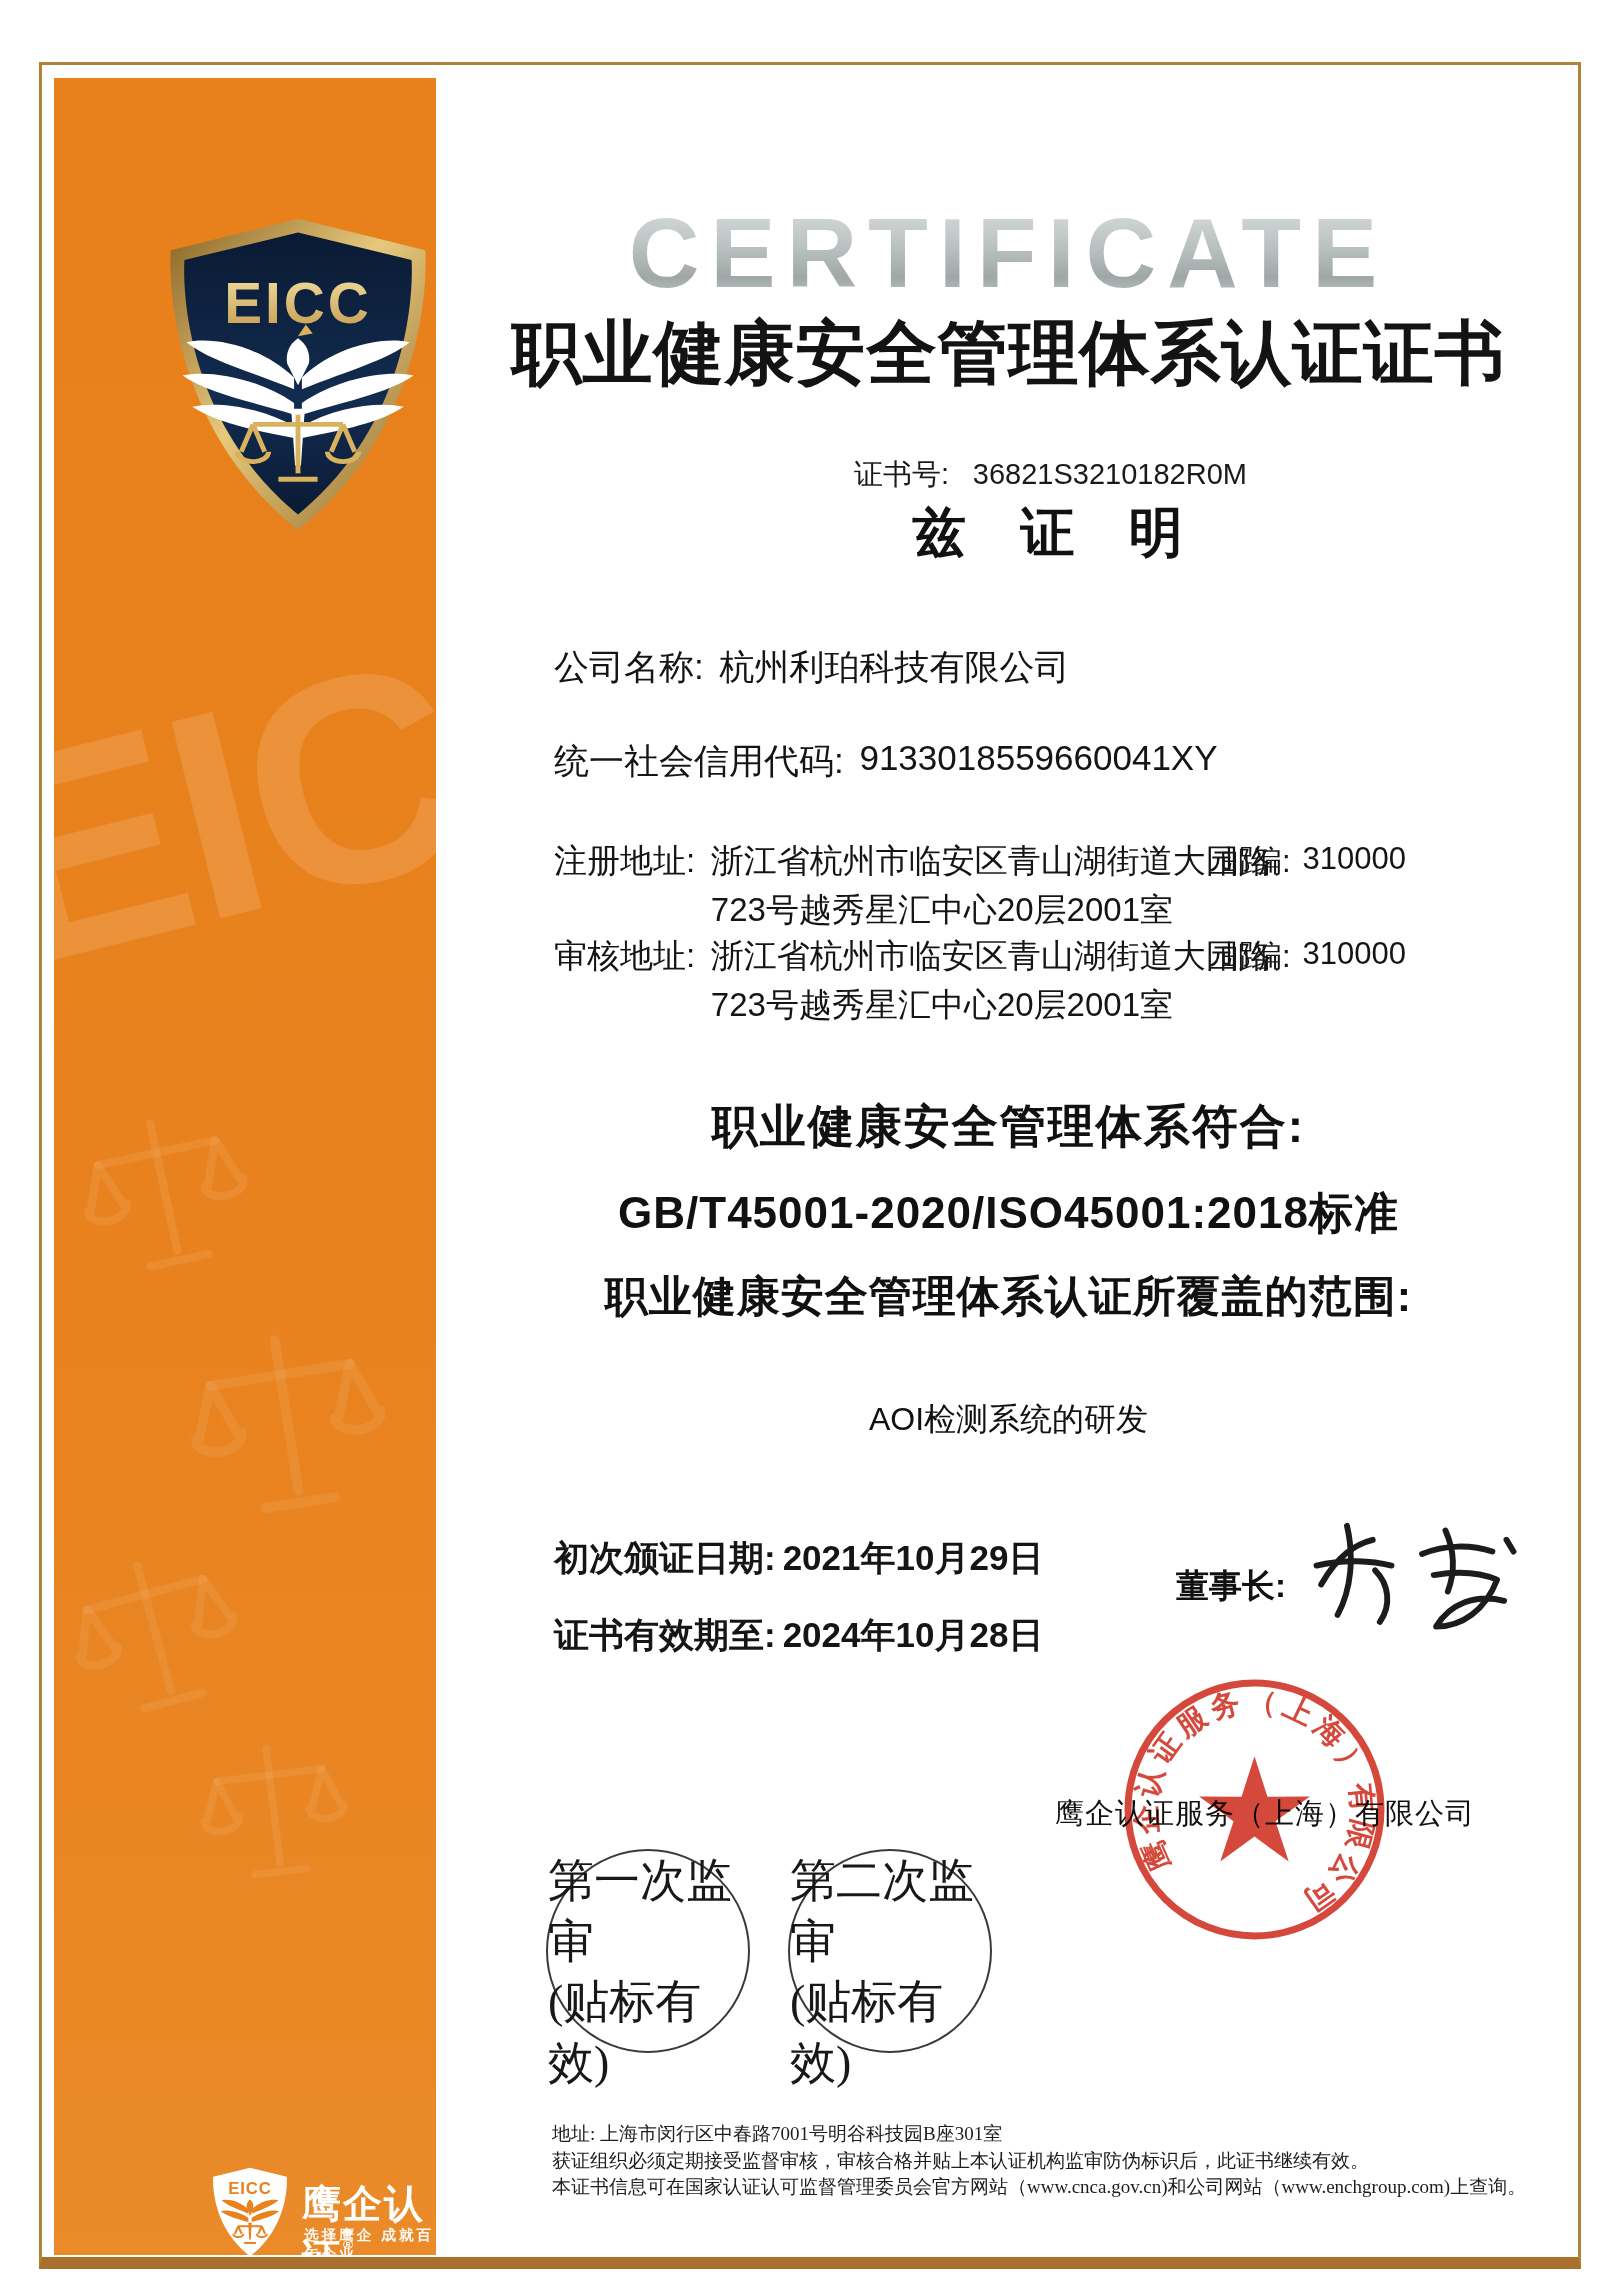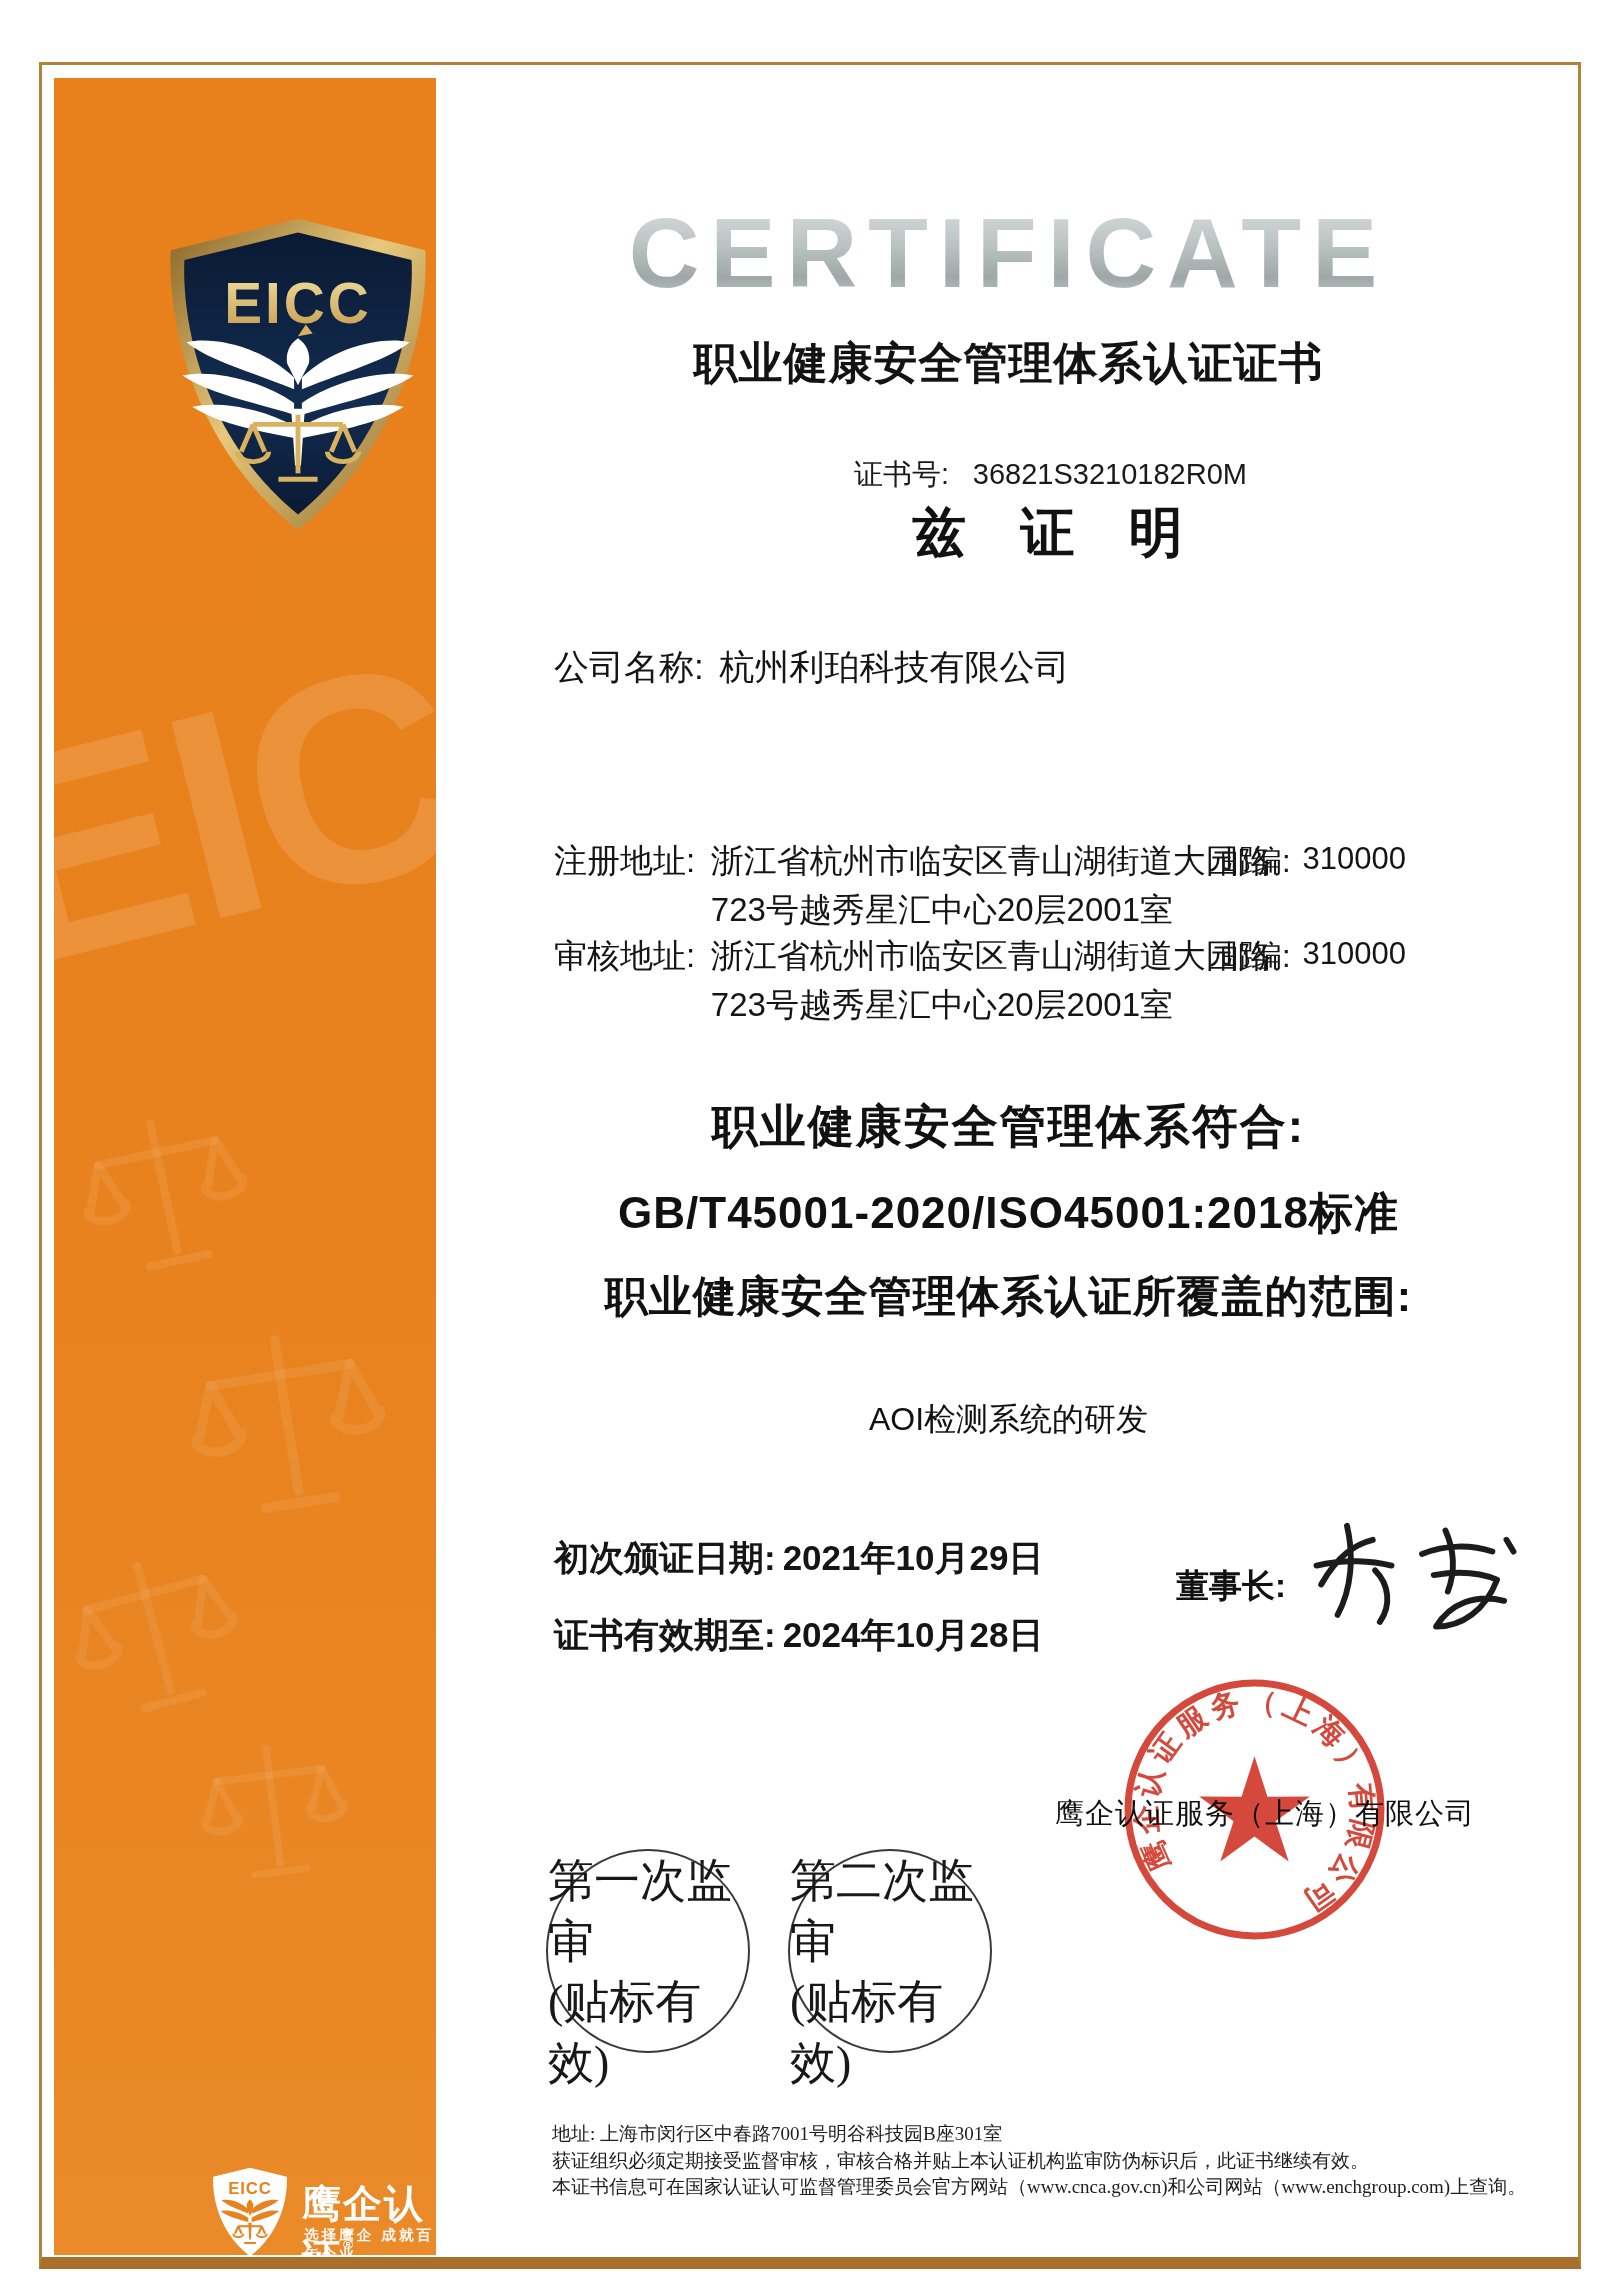--- a/index.html
+++ b/index.html
@@ -38,21 +38,21 @@
   .cert-en{
     top:204px;font-size:98px;font-weight:700;letter-spacing:10.8px;
     color:#b7bebd;line-height:1;
   }
   @supports (-webkit-background-clip:text){
     .cert-en{
       background:linear-gradient(180deg,#d8dddc 0%,#b9c1c0 45%,#9fa8a7 75%,#c4cac9 100%);
       -webkit-background-clip:text;background-clip:text;color:transparent;
     }
   }
-  .cert-zh{top:338px;font-size:44px;font-weight:700;color:#131313;letter-spacing:1px;line-height:1.15;}
+  .cert-zh{top:313px;font-size:70px;font-weight:700;color:#131313;letter-spacing:1px;line-height:1.15;}
   .certno{top:455px;font-size:29px;color:#1a1a1a;font-weight:500;}
   .certno b{font-weight:500;}
   .certify{top:497px;font-size:54px;font-weight:700;color:#111;word-spacing:27.4px;letter-spacing:5.9px;}
   
   .row{position:absolute;left:554px;display:flex;align-items:flex-start;color:#151515;}
   .row .lbl{white-space:nowrap;}
   .f36{font-size:35px;}
   .f34{font-size:33px;line-height:49px;}
   .gap{margin-left:15.7px;}
   .zip{position:absolute;left:1220px;font-size:31px;color:#151515;display:flex;}
@@ -190,20 +190,24 @@
     <span>证书号:</span>
     <b class="gap">36821S3210182R0M</b>
   </div>
   <div class="sub-center certify">兹 证 明</div>
 
   <div class="row f36" style="top:644px">
     <span class="lbl">公司名称:</span>
     <span class="gap">杭州利珀科技有限公司</span>
   </div>
 
+  <div class="row f36" style="top:738px">
+    <span class="lbl">统一社会信用代码:</span>
+    <span class="gap">9133018559660041XY</span>
+  </div>
 
   <div class="row f34" style="top:836px">
     <span class="lbl">注册地址:</span>
     <span class="gap">
       <span style="display:block">浙江省杭州市临安区青山湖街道大园路</span>
       <span style="display:block">723号越秀星汇中心20层2001室</span>
     </span>
   </div>
   <div class="zip" style="top:841px">
     <span style="margin-left:0">邮编:</span>

